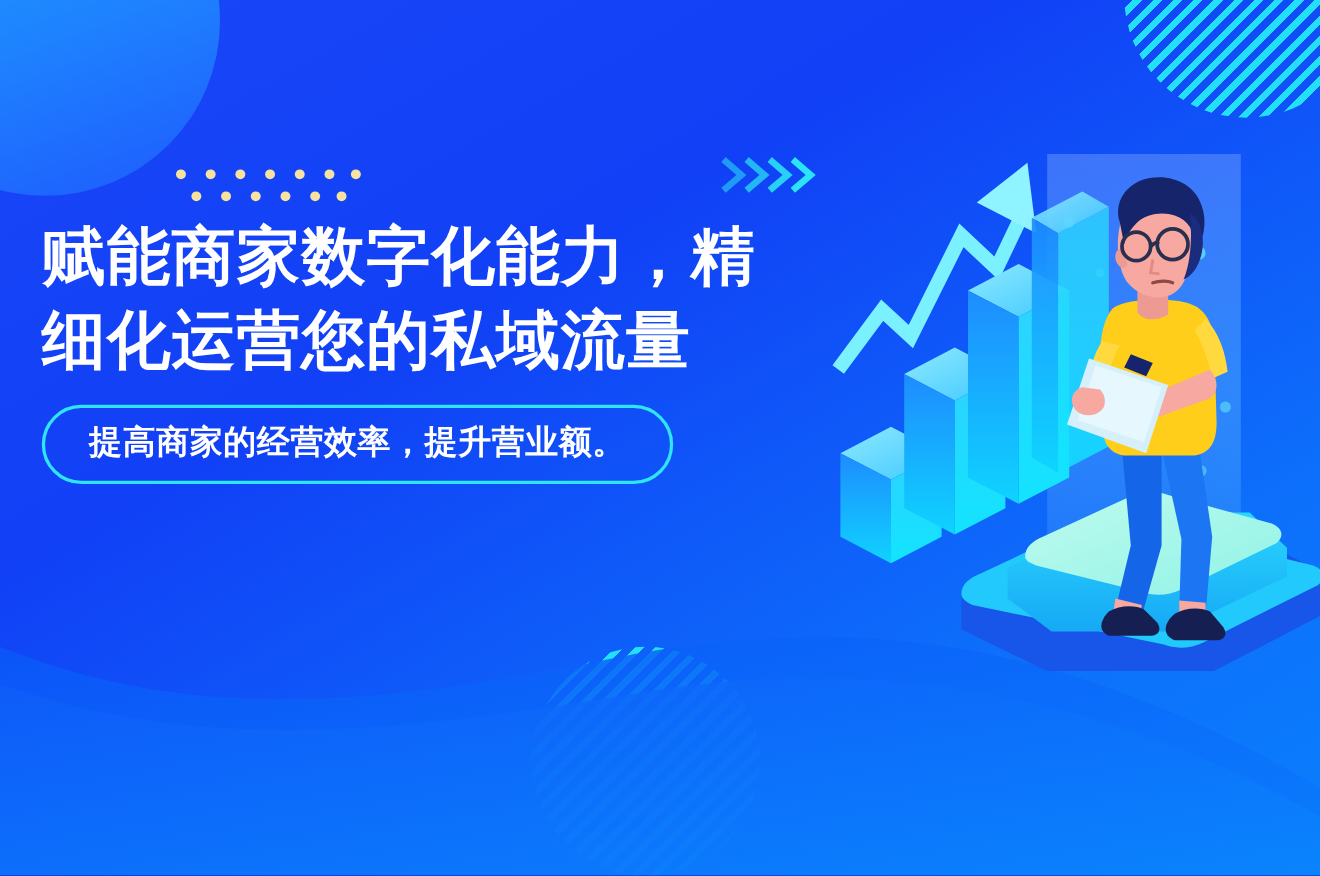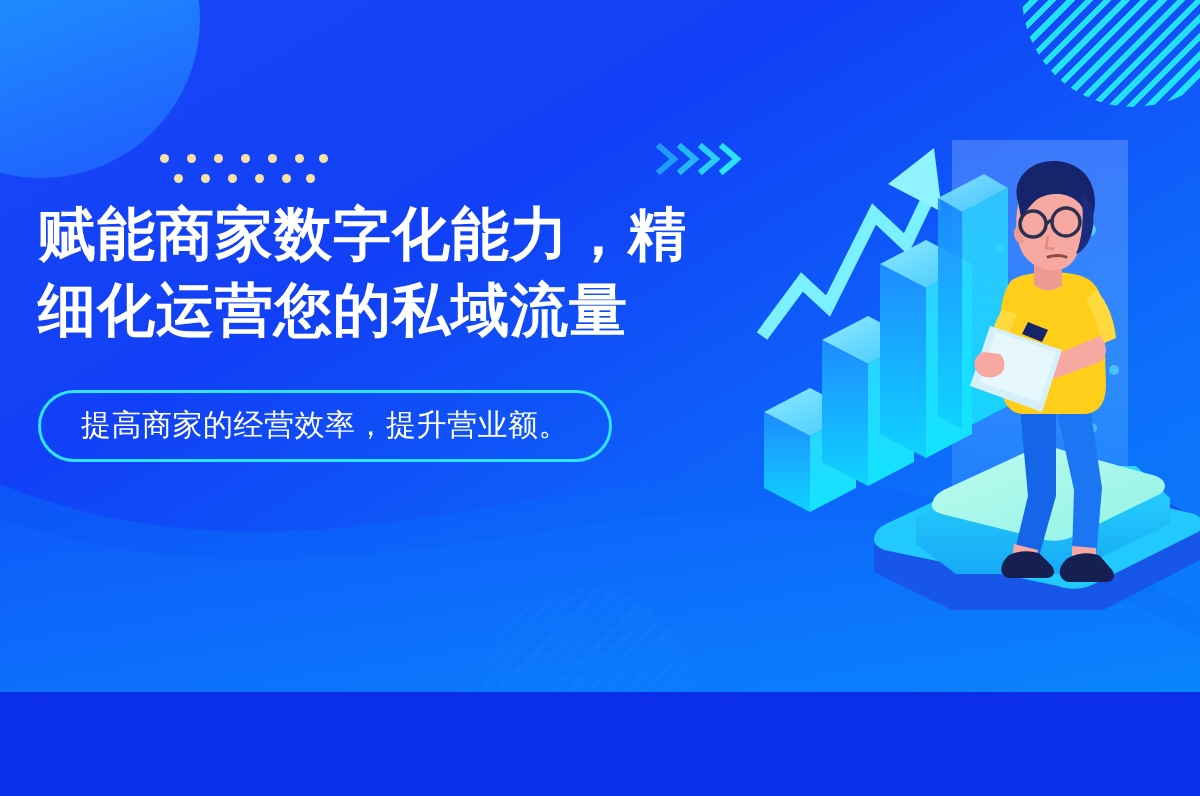--- a/index.html
+++ b/index.html
@@ -8,21 +8,21 @@
     padding: 0;
     background: #0b2fe8;
   }
   body {
     font-family: "Liberation Sans", "DejaVu Sans", sans-serif;
   }
 
   #banner {
     position: relative;
     width: 1200px;
-    height: 692px;
+    height: 796px;
     overflow: hidden;
     background: linear-gradient(150deg, #1a46f7 0%, #1140f6 35%, #0d6ffb 75%, #0a7ffc 100%);
   }
 
   
   .bg-layer {
     position: absolute;
     inset: 0;
     overflow: hidden;
   }
@@ -114,27 +114,27 @@
     margin: 0;
     color: #ffffff;
     font-size: 58px;
     font-weight: bold;
     line-height: 76px;
     letter-spacing: 1px;
     white-space: pre-line;
   }
   .subtitle-pill {
     display: inline-block;
-    margin-top: 42px;
+    margin-top: 20px;
     padding: 17px 40px 19px 40px;
     border: 3px solid #2fe4f3;
     border-radius: 60px;
     color: #ffffff;
     font-size: 30px;
-    font-weight: normal;
+    font-weight: bold;
     letter-spacing: .5px;
     line-height: 1;
     background: transparent;
   }
 
   
   .illustration {
     position: absolute;
     left: 756px;
     top: 140px;

